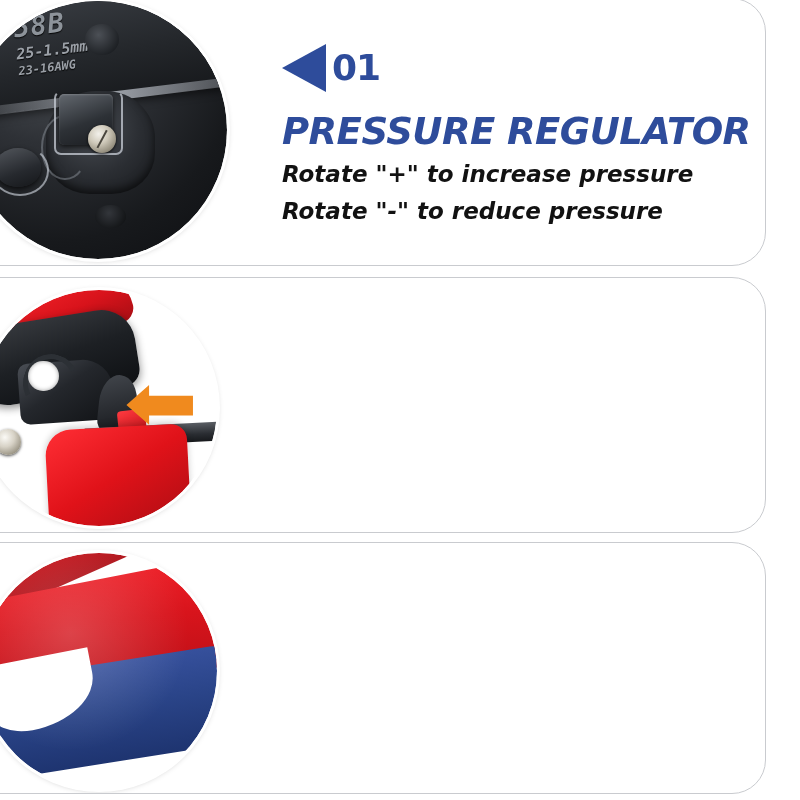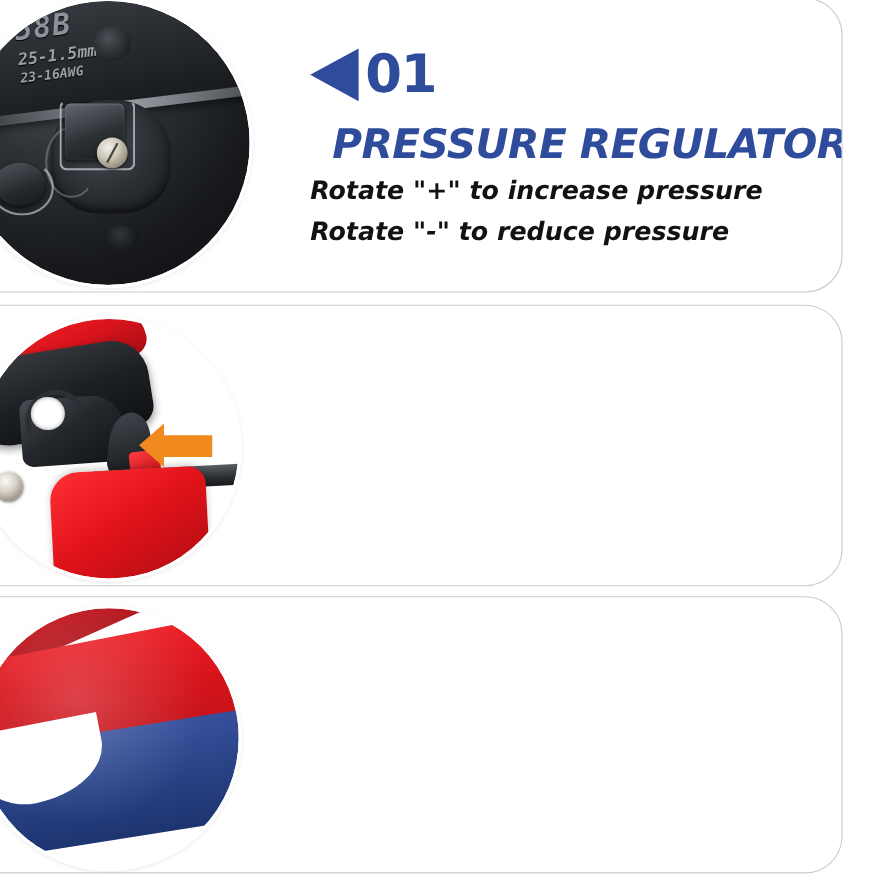--- a/index.html
+++ b/index.html
@@ -263,36 +263,35 @@
   }
   .tri {
     width: 0; height: 0;
     border-top: 24px solid transparent;
     border-bottom: 24px solid transparent;
     border-right: 44px solid var(--accent);
   }
   .num {
     font-family: "DejaVu Sans", sans-serif;
     font-weight: bold;
-    font-size: 48px;
+    font-size: 36px;
     line-height: 52px;
     letter-spacing: -1px;
     color: var(--accent);
   }
   .heading {
     font-family: "DejaVu Sans", sans-serif;
     font-weight: bold;
     font-style: italic;
     font-size: 37px;
     line-height: 44px;
     letter-spacing: -0.5px;
     color: var(--accent);
     margin-top: 16px;
     white-space: nowrap;
-    margin-left: 20px;
   }
   .desc {
     font-family: "DejaVu Sans", sans-serif;
     font-weight: bold;
     font-style: italic;
     font-size: 23px;
     line-height: 33px;
     color: #121212;
     margin-top: 4px;
     white-space: nowrap;

